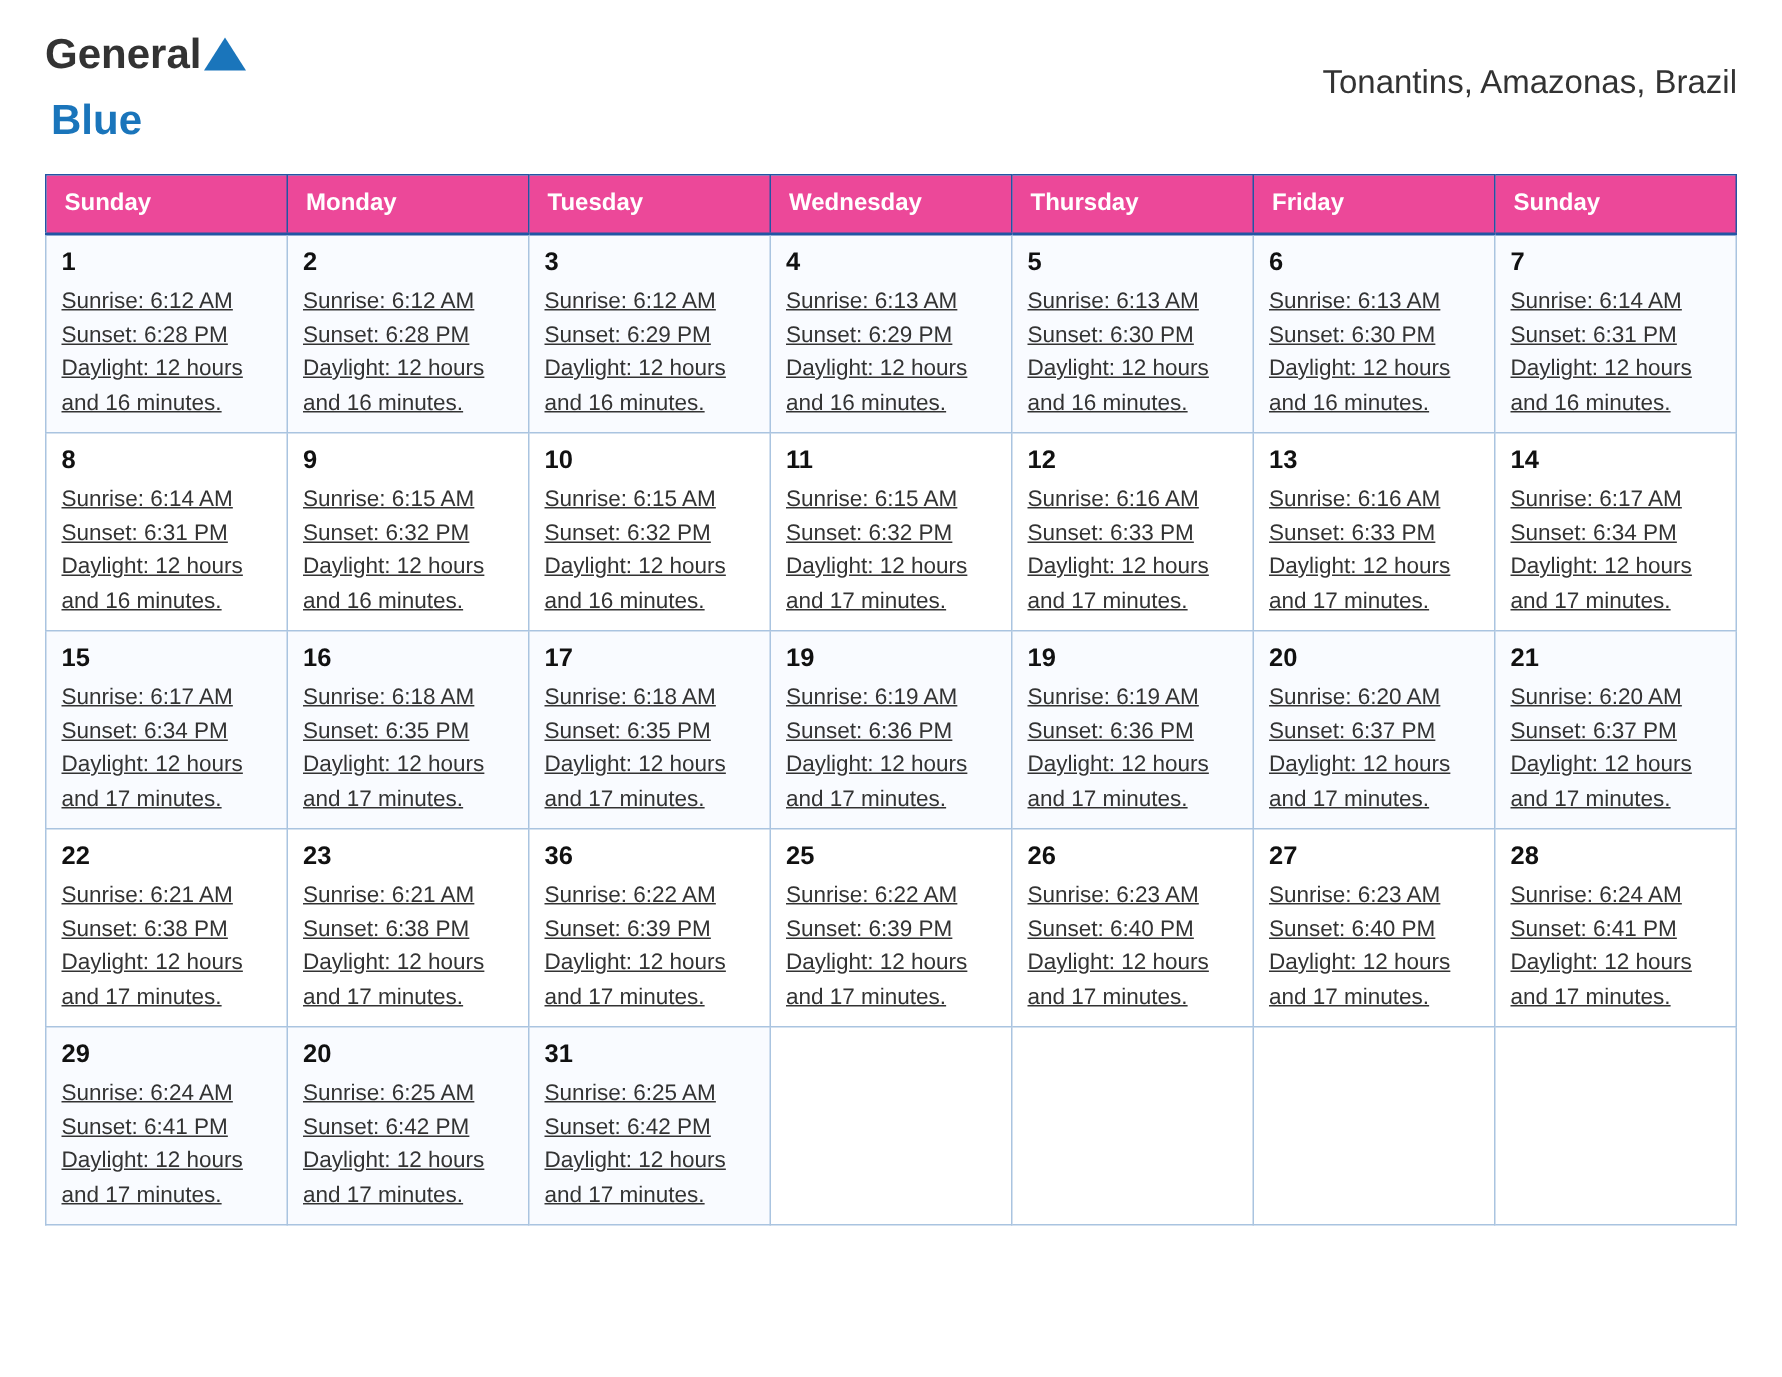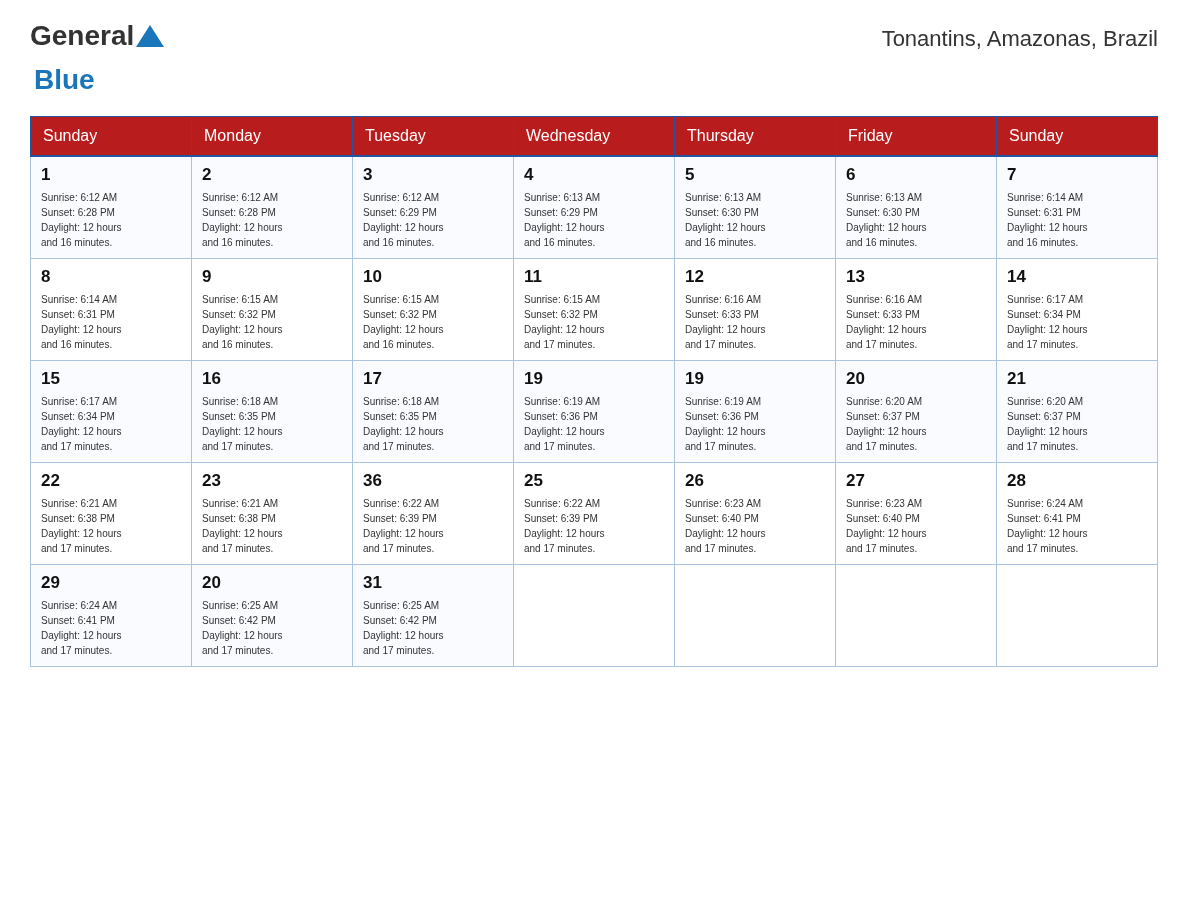--- a/index.html
+++ b/index.html
@@ -52,53 +52,54 @@
     }
     .title-section h1 {
       font-size: 52px;
       font-weight: bold;
       color: #1a1a1a;
     }
     .title-section h2 {
       font-size: 22px;
       font-weight: normal;
       color: #333;
-      margin-top: 6px;
+      margin-top: 22px;
     }
     .calendar {
       width: 100%;
       border-collapse: collapse;
       border: 1px solid #2255a4;
     }
     .calendar thead tr th {
-      background-color: #b91c1c;
+      background-color: #ec4899;
       color: #fff;
       font-size: 16px;
-      font-weight: normal;
+      font-weight: bold;
       padding: 10px 12px;
       text-align: left;
       border: 1px solid #2255a4;
     }
     .calendar tbody tr td {
       border: 1px solid #aac4e0;
       vertical-align: top;
       padding: 8px 10px;
       width: 14.28%;
       min-height: 110px;
     }
     .day-number {
       font-size: 17px;
       font-weight: bold;
       color: #111;
       margin-bottom: 5px;
     }
     .day-info {
-      font-size: 10px;
+      font-size: 15px;
       color: #333;
       line-height: 1.5;
+      text-decoration: underline;
     }
     .calendar tbody tr:nth-child(odd) td {
       background: #f9fbff;
     }
     .calendar tbody tr:nth-child(even) td {
       background: #ffffff;
     }
     .empty-cell {
       background: #fff !important;
     }

